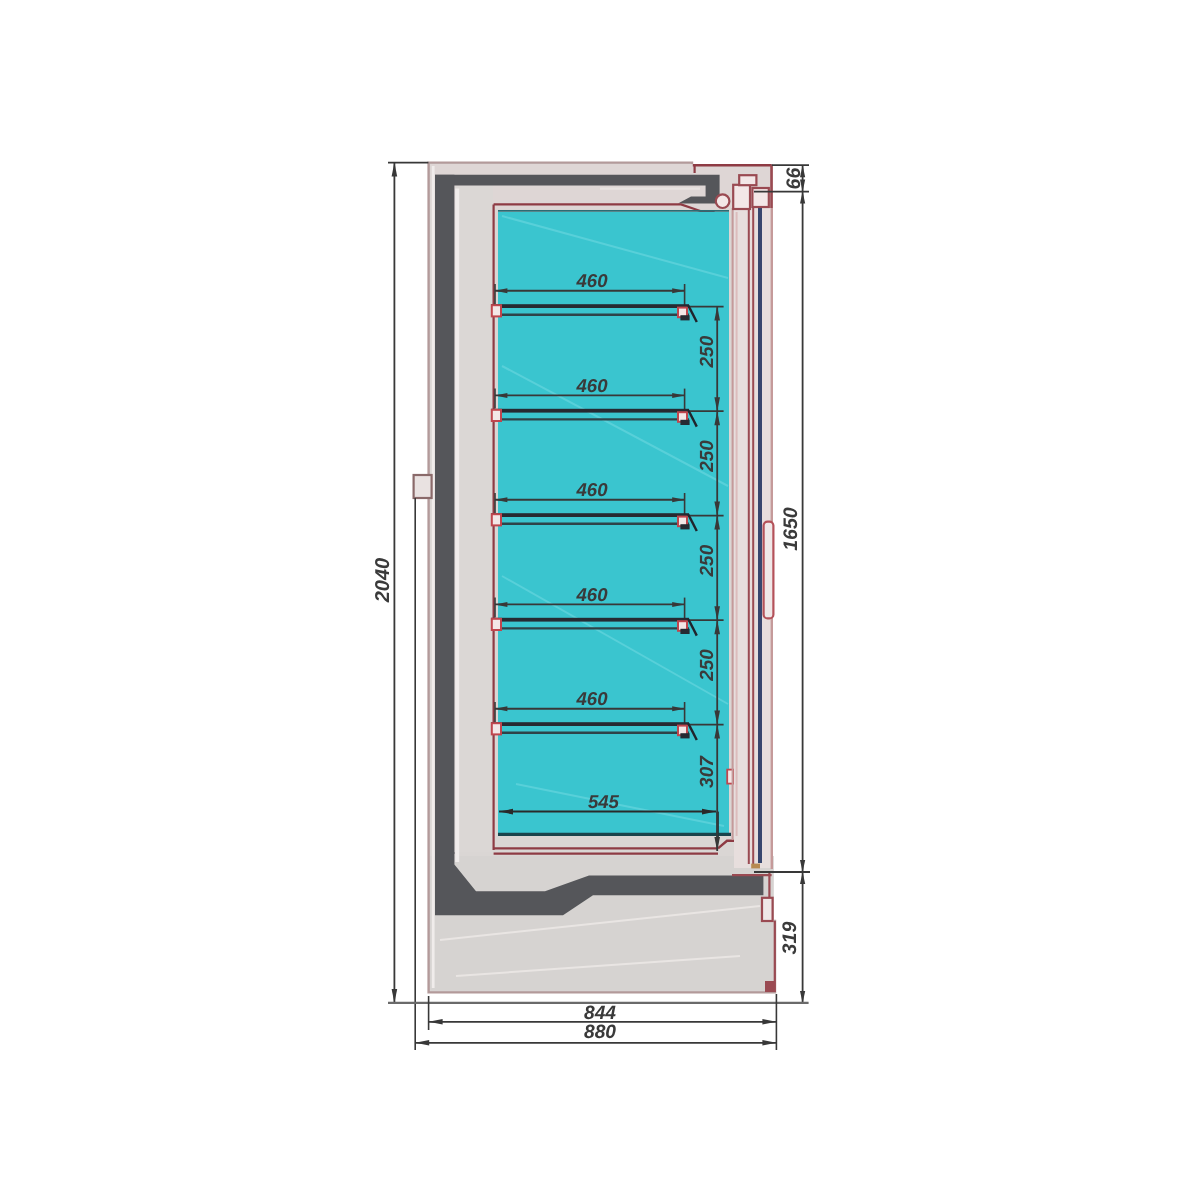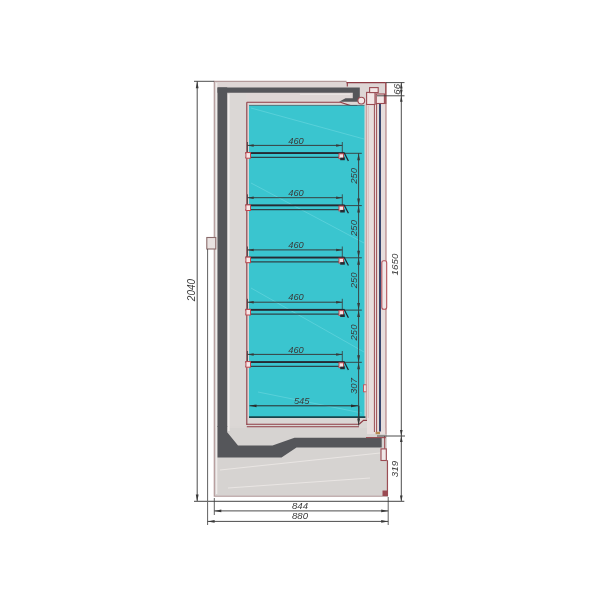--- a/index.html
+++ b/index.html
@@ -1,16 +1,16 @@
 <!DOCTYPE html>
 <html><head>
 <meta charset="utf-8">
 <style>
   html,body{margin:0;padding:0;background:#ffffff;}
-  .wrap{width:600px;height:600px;position:relative;background:#ffffff;overflow:hidden;}
+  .wrap{width:600px;height:600px;position:relative;background:#ffffff;overflow:hidden;font-weight:bold;}
   text{font-family:"Liberation Sans",sans-serif;font-style:italic;fill:#3a3a3a;}
 </style>
 </head>
 <body>
 <div class="wrap">
 <svg width="600" height="600" viewBox="0 0 600 600">
 
 <rect x="0" y="0" width="600" height="600" fill="#ffffff"></rect>
 
 <path d="M214.3 81.3 L346 81.3 L346 82.7 L385.8 82.7 L385.8 436 L384.7 436 L384.7 448.8 L386.3 448.8 L386.3 460.5 L387.5 460.5 L387.5 496.2 L214.3 496.2 Z" fill="#dad6d4" stroke="#b39a9a" stroke-width="1.2"></path>

